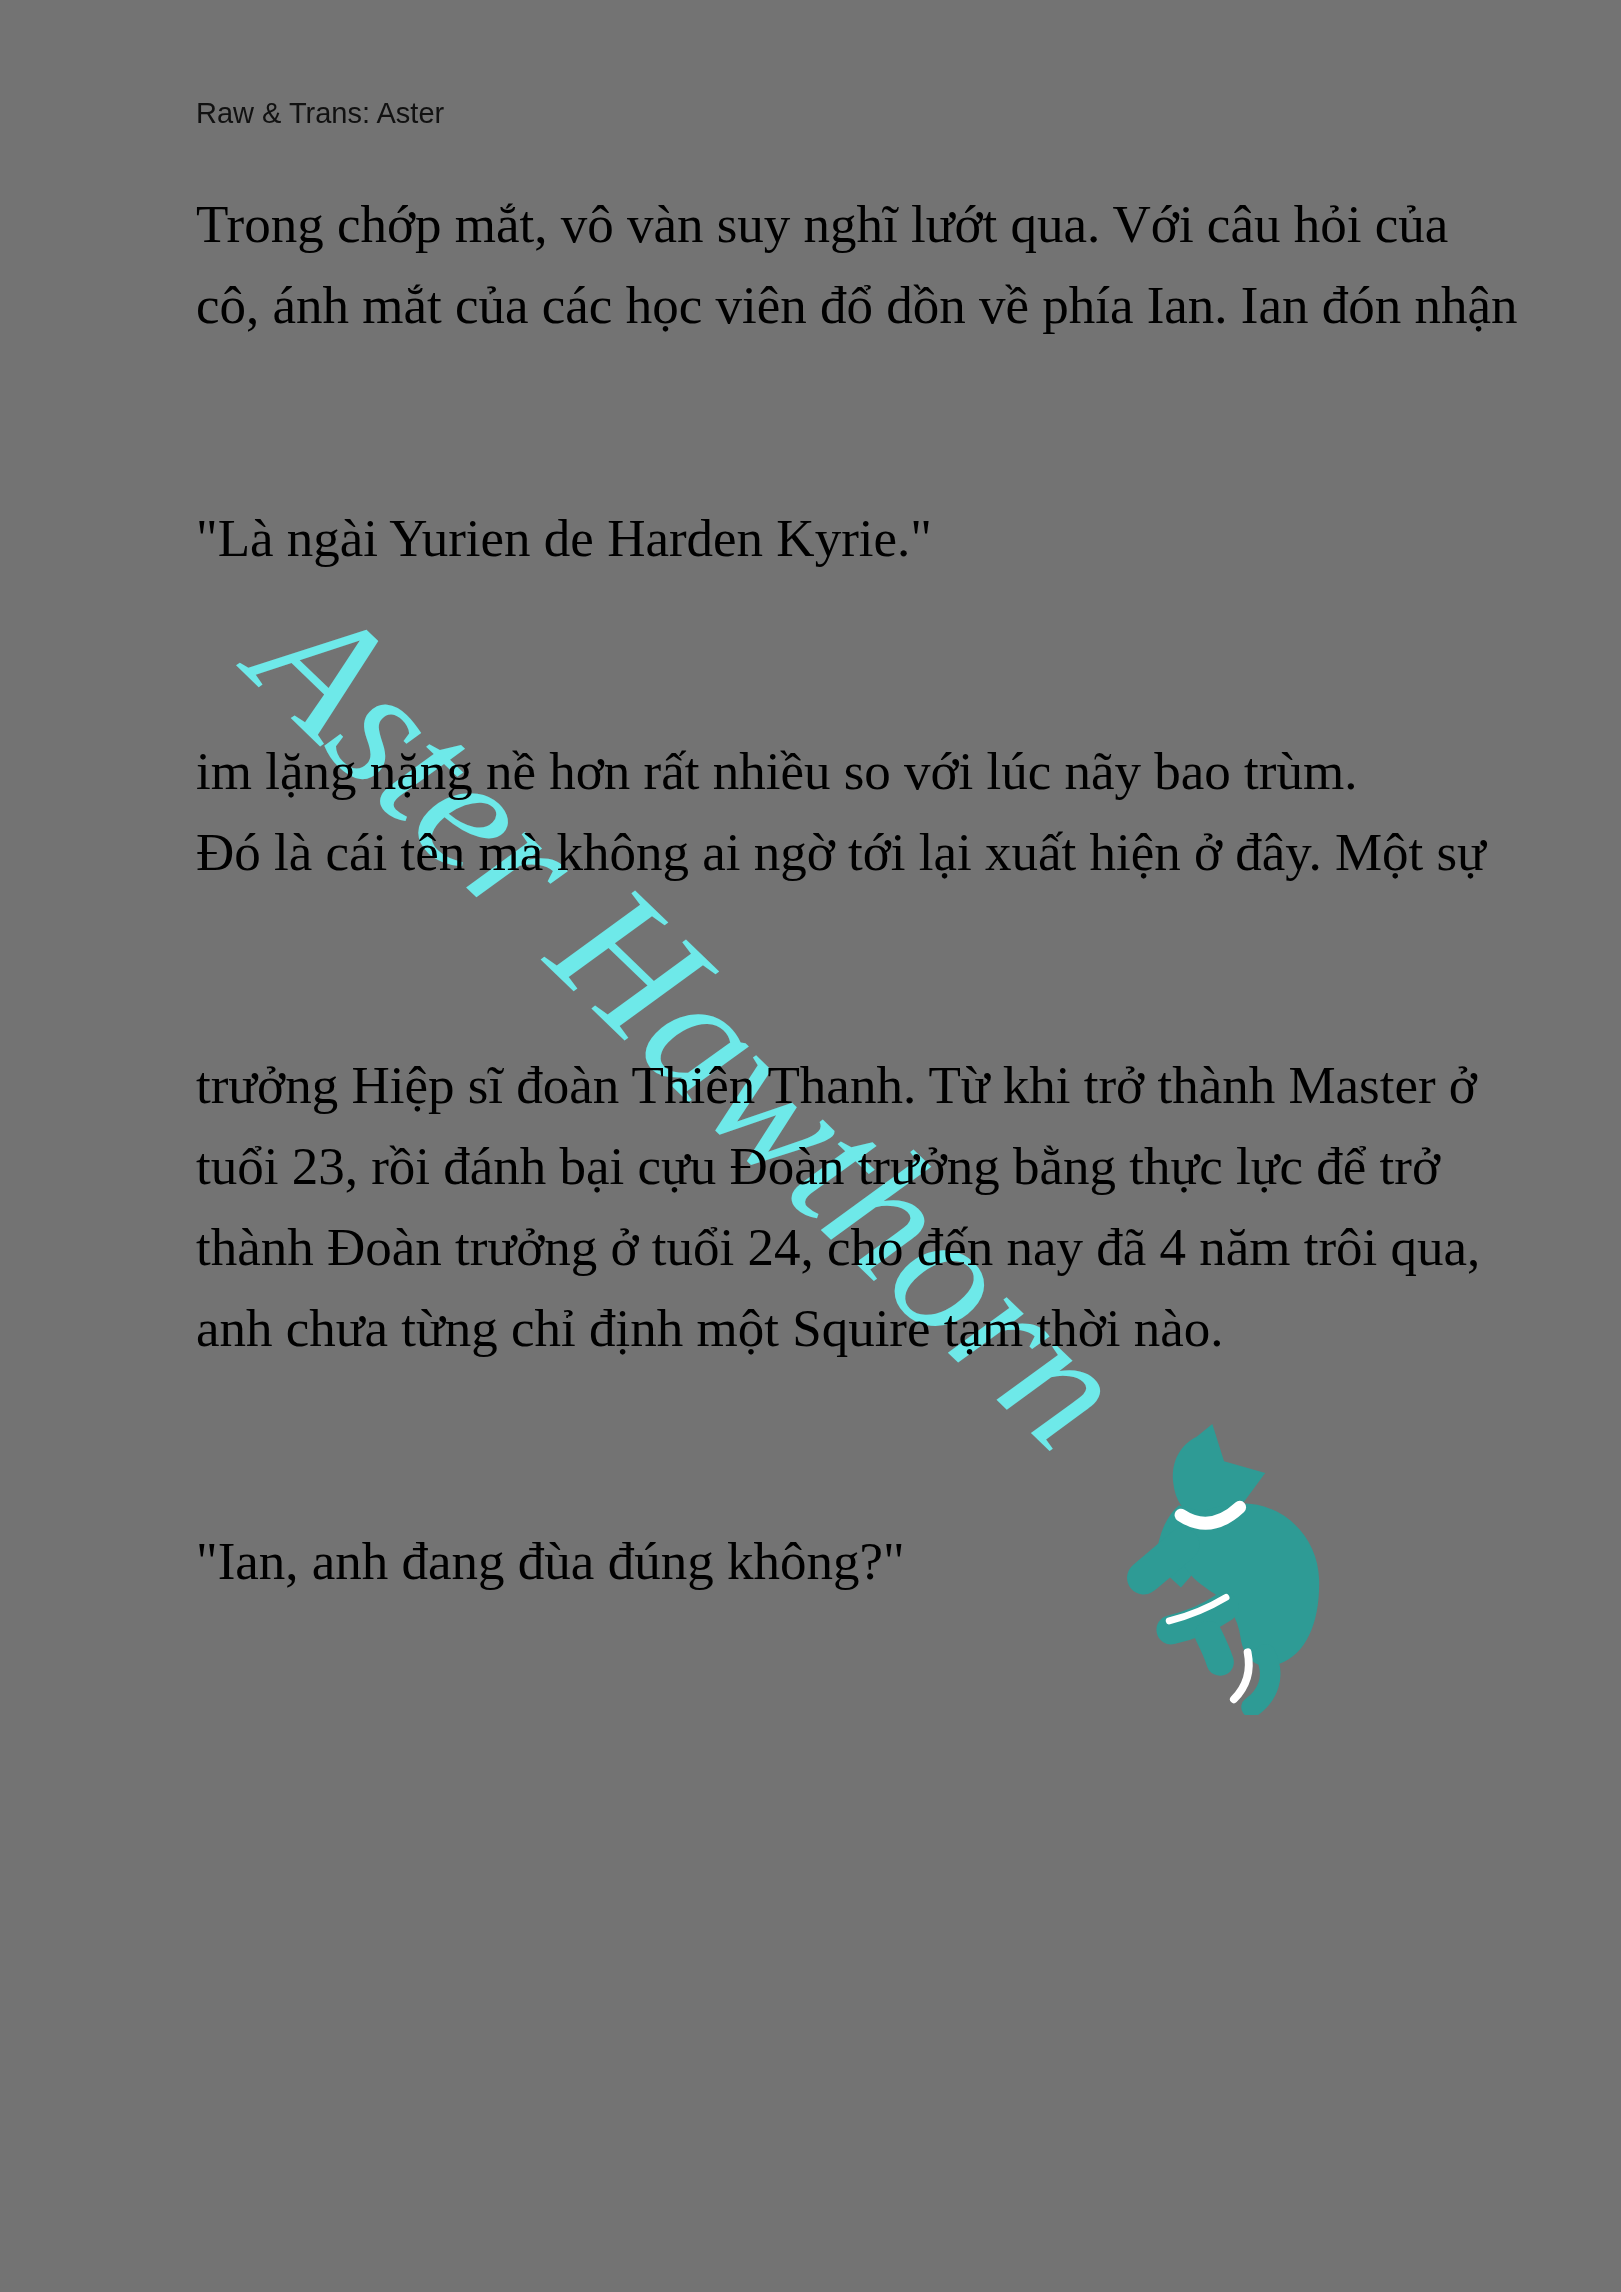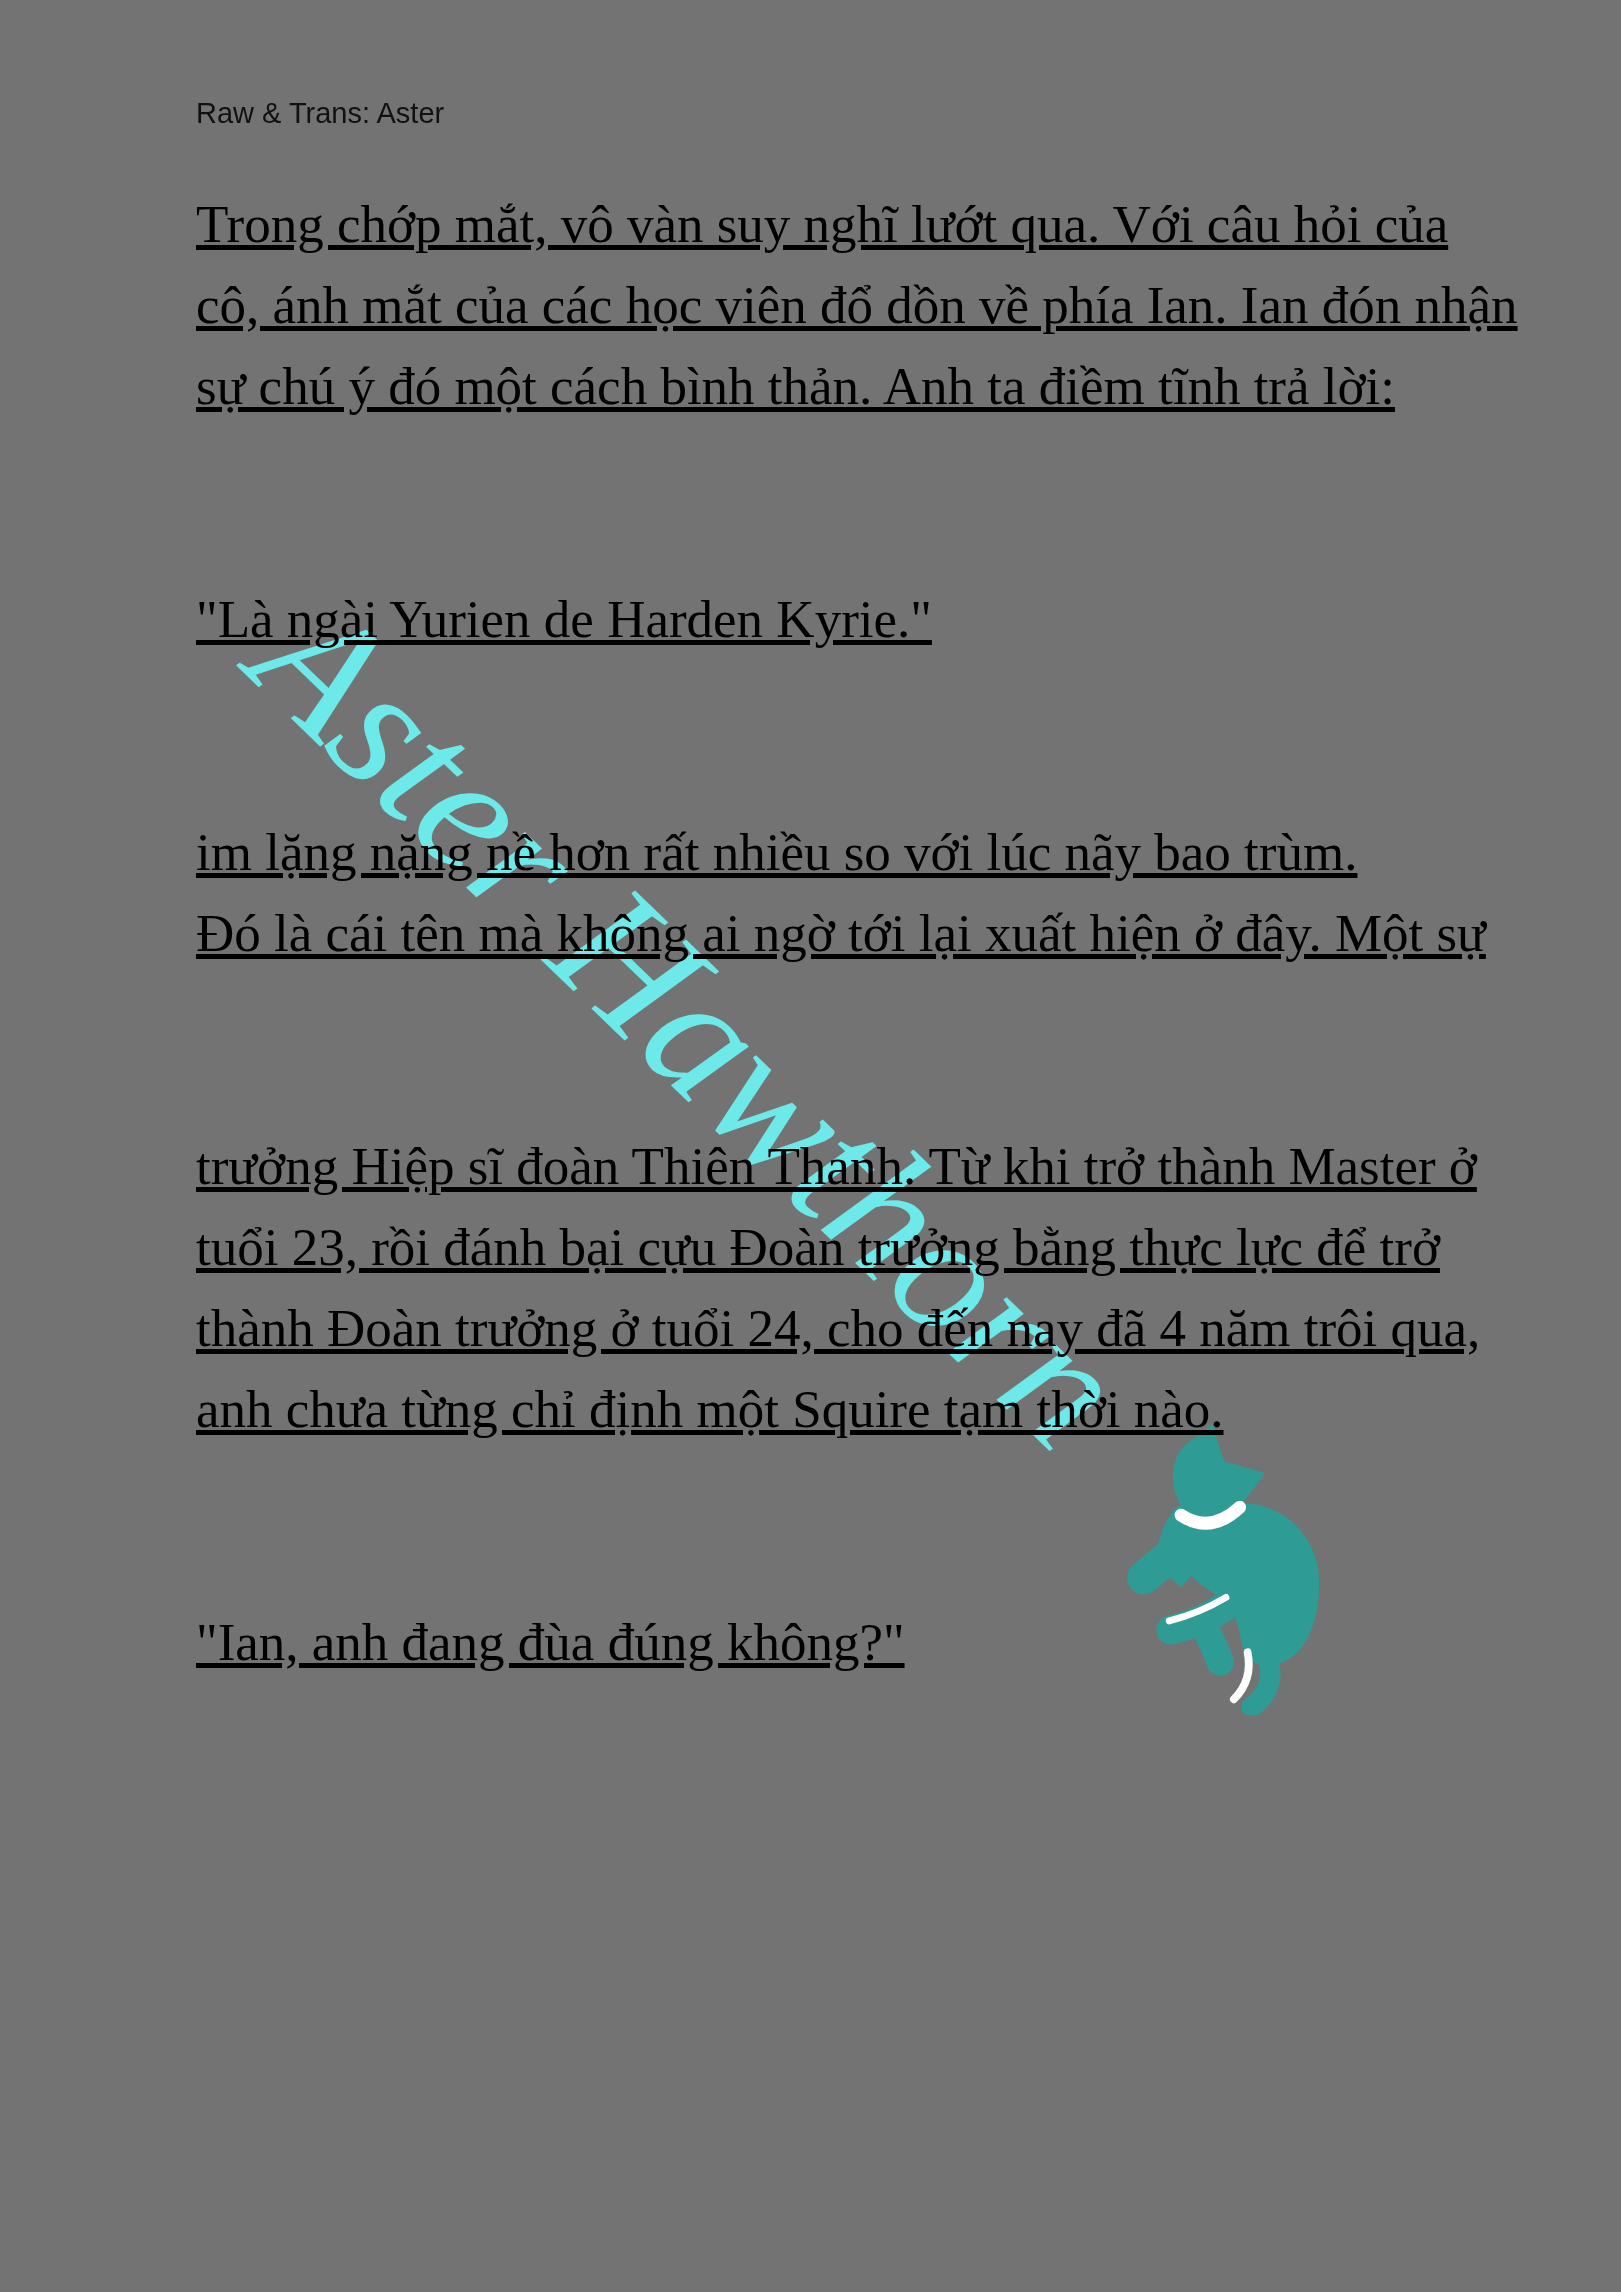--- a/index.html
+++ b/index.html
@@ -19,21 +19,21 @@
     color:#111111;
     z-index:3;
     white-space:nowrap;
   }
   .content{
     position:absolute;
     left:196px;top:184px;
     width:1274px;
     z-index:3;
   }
-  .para{margin:0 0 152px 0;text-decoration:underline;}
+  .para{margin:0 0 152px 0;}
   .line{
     font-size:53px;
     line-height:81px;
     color:#000000;
     white-space:nowrap;
   }
   .watermark{
     position:absolute;
     left:243px;top:515px;
     font-family:"Liberation Serif", serif;
@@ -87,21 +87,20 @@
       <path d="M106,180 C86,192 64,200 48,204" stroke="#ffffff" stroke-width="7" stroke-linecap="round" fill="none"></path>
 
       <path d="M128,236 C132,256 126,272 114,284" stroke="#ffffff" stroke-width="8" stroke-linecap="round" fill="none"></path>
     </g>
   </svg>
 
   <div class="content">
       <div class="para">
         <div class="line">Trong chớp mắt, vô vàn suy nghĩ lướt qua. Với câu hỏi của</div>
         <div class="line">cô, ánh mắt của các học viên đổ dồn về phía Ian. Ian đón nhận</div>
-        <div class="line">sự chú ý đó một cách bình thản. Anh ta điềm tĩnh trả lời:</div>
       </div>
       <div class="para">
         <div class="line">"Là ngài Yurien de Harden Kyrie."</div>
       </div>
       <div class="para">
         <div class="line">im lặng nặng nề hơn rất nhiều so với lúc nãy bao trùm.</div>
         <div class="line">Đó là cái tên mà không ai ngờ tới lại xuất hiện ở đây. Một sự</div>
       </div>
       <div class="para">
         <div class="line">trưởng Hiệp sĩ đoàn Thiên Thanh. Từ khi trở thành Master ở</div>

